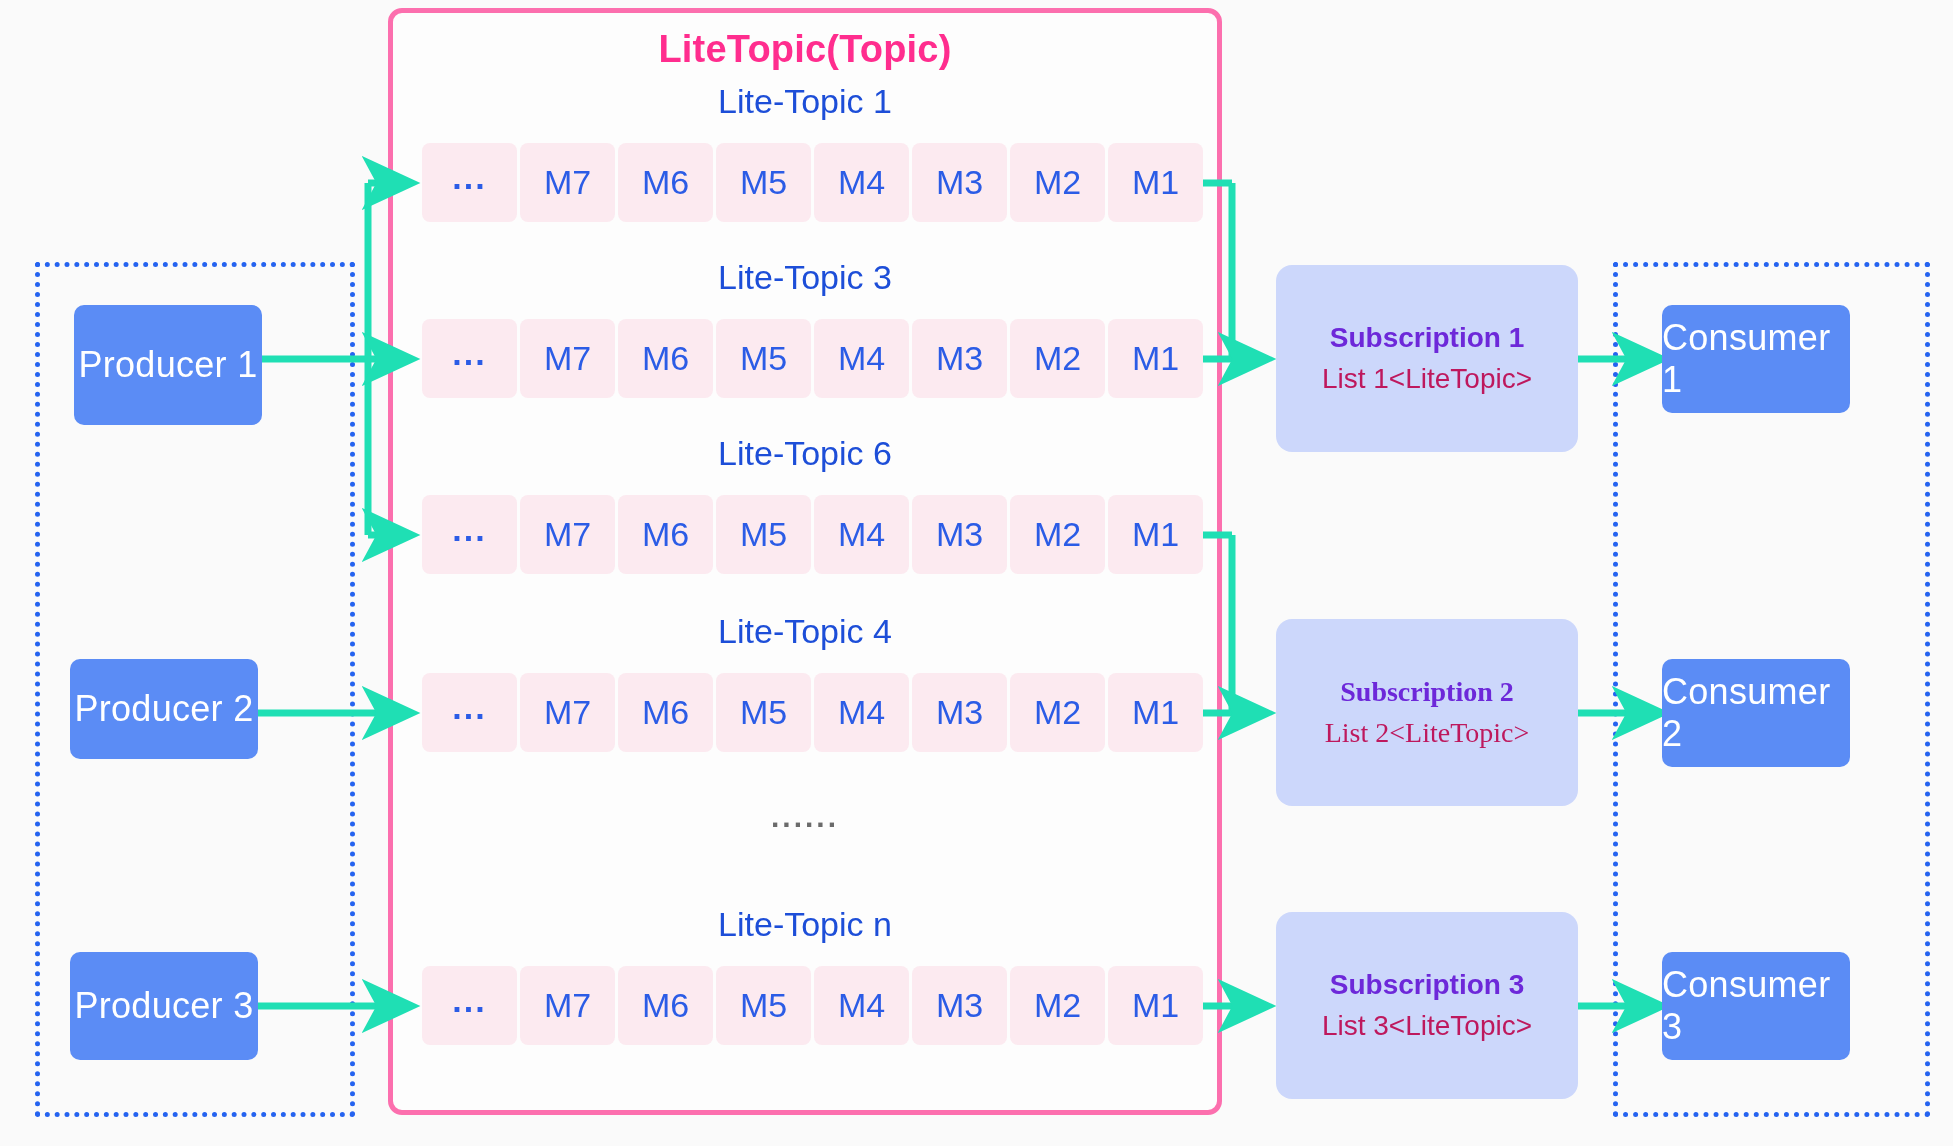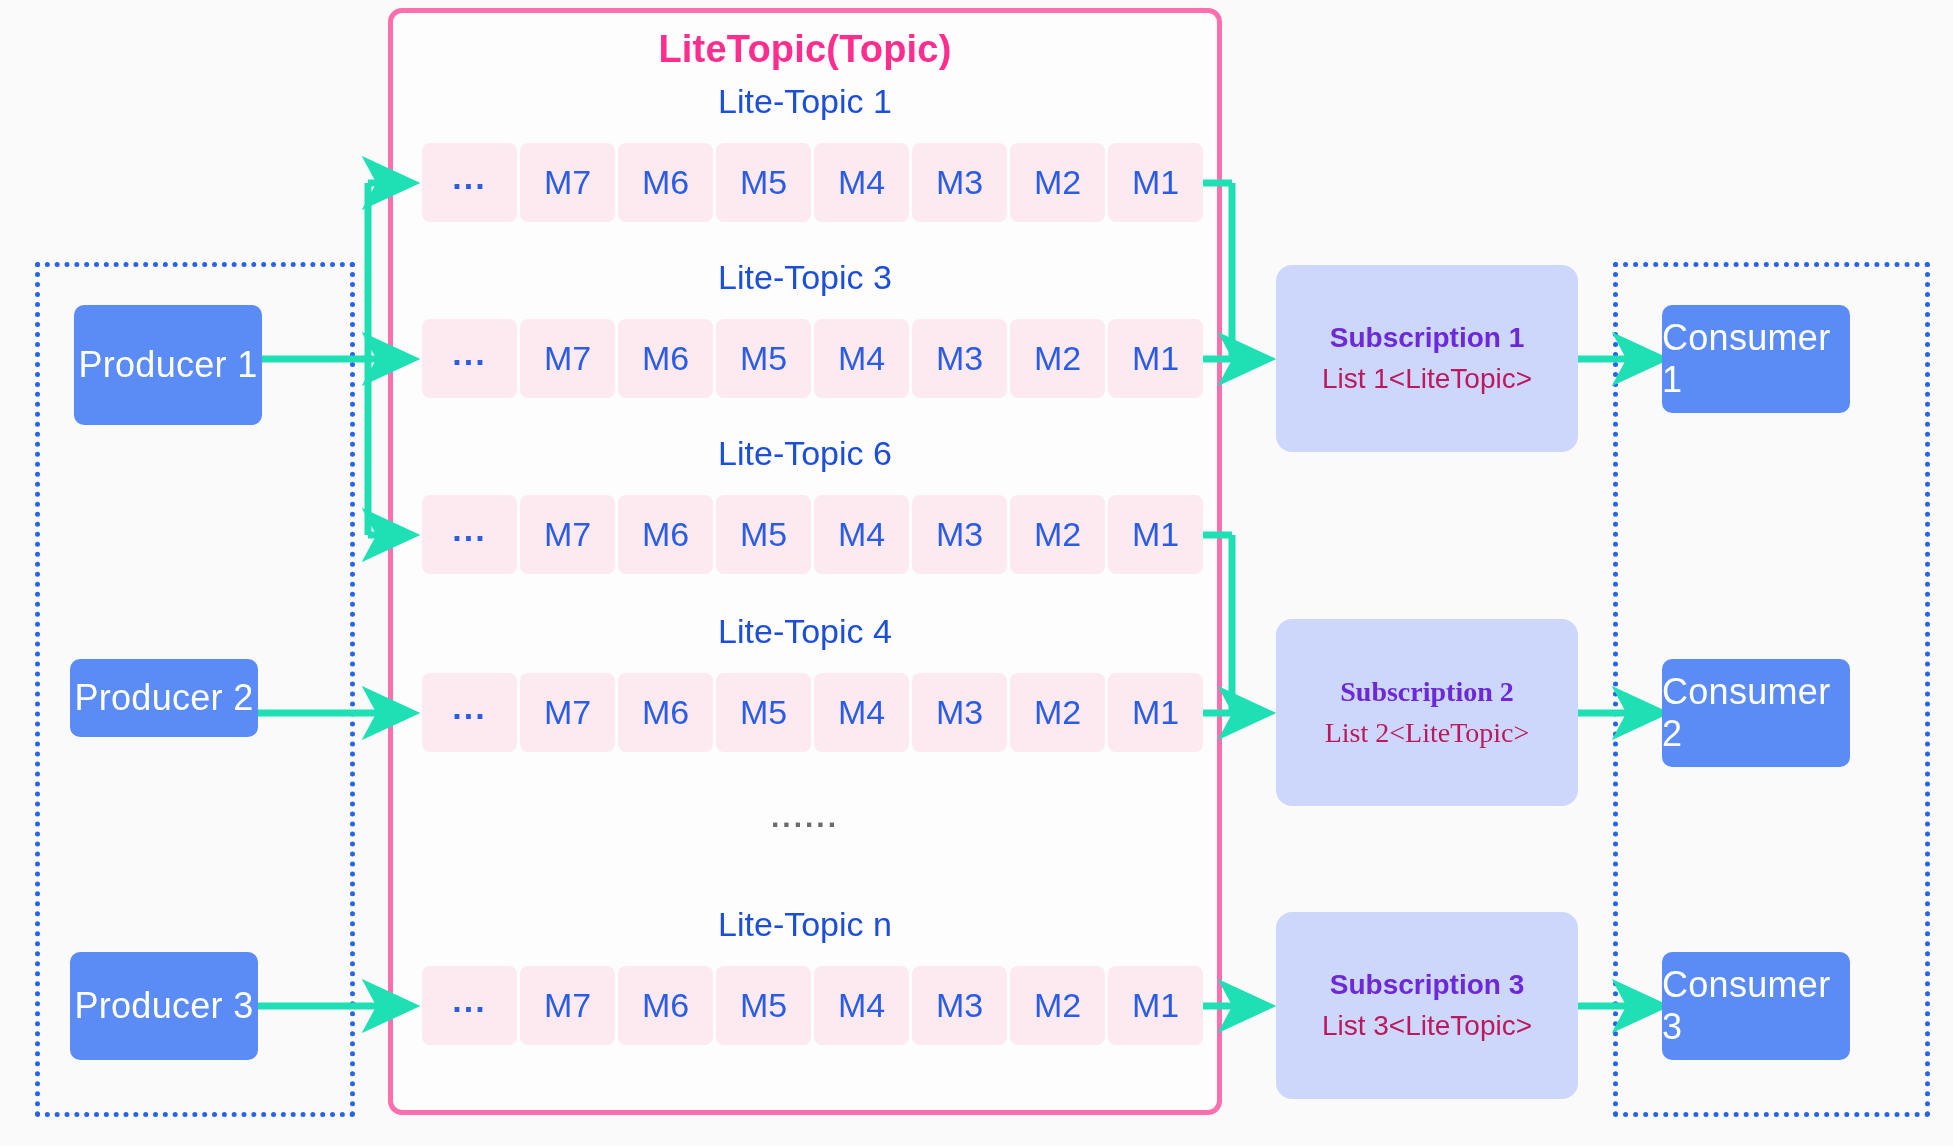--- a/index.html
+++ b/index.html
@@ -166,21 +166,21 @@
 
       <path d="M1578,359 L1662,359" marker-end="url(#ah)"></path>
       <path d="M1578,713 L1662,713" marker-end="url(#ah)"></path>
       <path d="M1578,1006 L1662,1006" marker-end="url(#ah)"></path>
     </g>
   </svg>
 
   <div class="node-box" style="left:74px;top:305px;width:188px;height:120px;">
     <span>Producer 1</span>
   </div>
-  <div class="node-box" style="left:70px;top:659px;width:188px;height:78px;align-items:center;">
+  <div class="node-box" style="left:70px;top:659px;width:188px;height:100px;align-items:center;">
     <span>Producer 2</span>
   </div>
   <div class="node-box" style="left:70px;top:952px;width:188px;height:108px;">
     <span>Producer 3</span>
   </div>
 
   <div class="lt-label" style="left:388px;top:82px;width:834px;">Lite-Topic 1</div>
   <div class="msg-cell ellipsis" style="left:422px;top:143px;width:95px;height:79px;">
       <span>...</span>
     </div>

